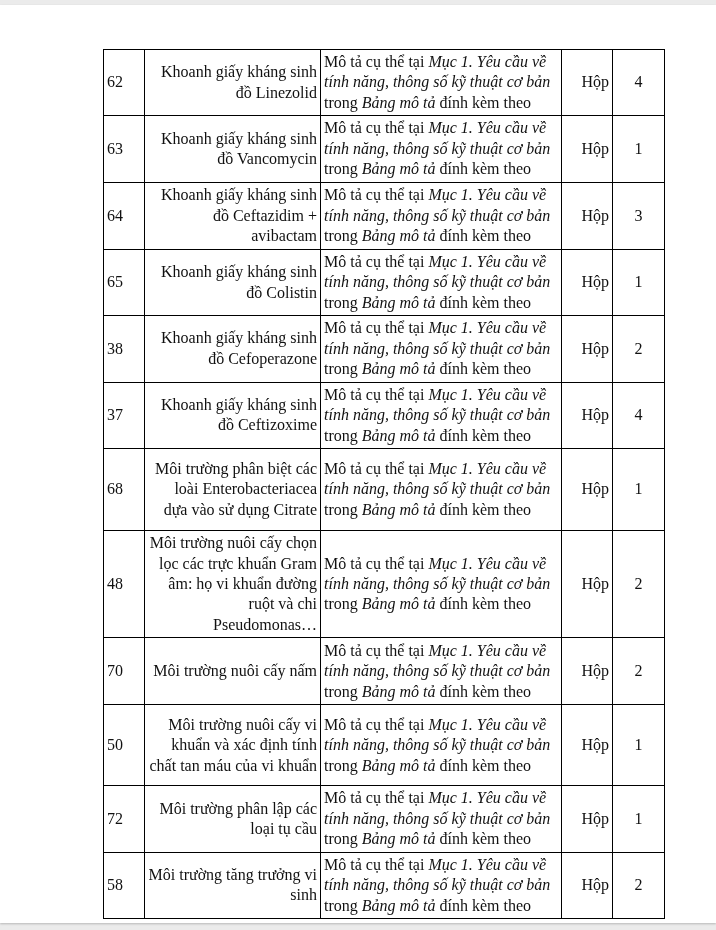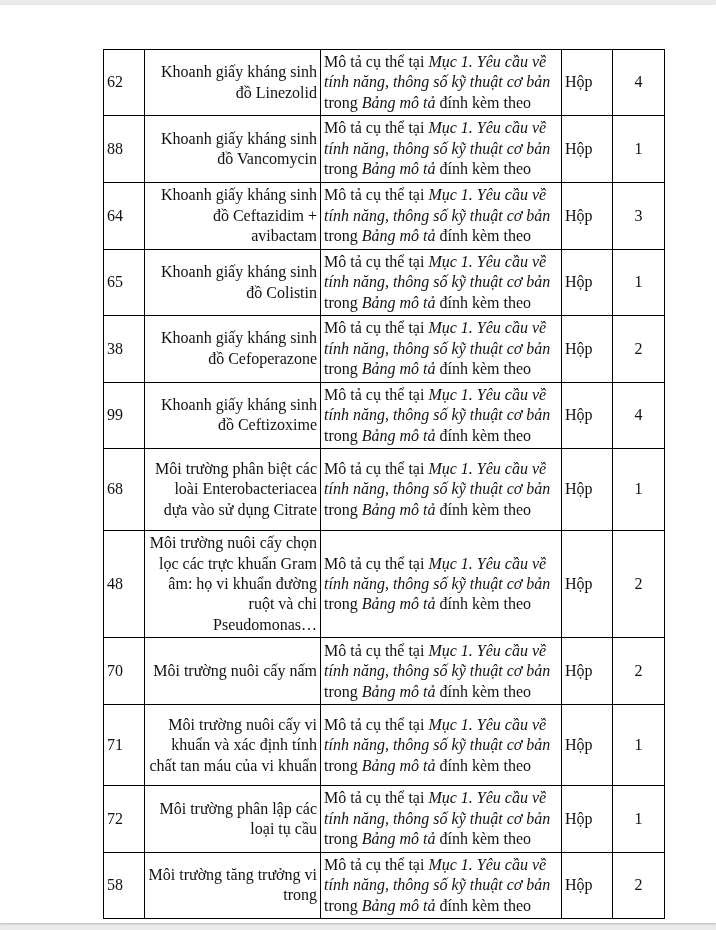--- a/index.html
+++ b/index.html
@@ -36,21 +36,21 @@
   }
   table.items td {
     border: 1px solid #000;
     vertical-align: middle;
     padding: 2px 3px;
     overflow: hidden;
   }
   td.c-no   { text-align: left; }
   td.c-name { text-align: right; padding-left: 6px; padding-right: 4px; }
   td.c-desc { text-align: left; padding-left: 6px; padding-right: 2px; }
-  td.c-unit { text-align: left; }
+  td.c-unit { text-align: right; }
   td.c-qty  { text-align: center; }
   td.c-desc em { font-style: italic; }
 
   
   tbody tr:nth-child(1)  { height: 58px; }
   tbody tr:nth-child(2)  { height: 65px; }
   tbody tr:nth-child(3)  { height: 67px; }
   tbody tr:nth-child(4)  { height: 65px; }
   tbody tr:nth-child(5)  { height: 65px; }
   tbody tr:nth-child(6)  { height: 65px; }
@@ -76,21 +76,21 @@
     <tbody>
   <tr>
     <td class="c-no">62</td>
     <td class="c-name">Khoanh giấy kháng sinh đồ Linezolid</td>
     <td class="c-desc"><span>Mô tả cụ thể tại </span><em>Mục 1. Yêu cầu về tính năng, thông số kỹ thuật cơ bản</em><span> trong </span><em>Bảng mô tả</em><span> đính kèm theo</span></td>
     <td class="c-unit">Hộp</td>
     <td class="c-qty">4</td>
   </tr>
 
   <tr>
-    <td class="c-no">88</td>
+    <td class="c-no">63</td>
     <td class="c-name">Khoanh giấy kháng sinh đồ Vancomycin</td>
     <td class="c-desc"><span>Mô tả cụ thể tại </span><em>Mục 1. Yêu cầu về tính năng, thông số kỹ thuật cơ bản</em><span> trong </span><em>Bảng mô tả</em><span> đính kèm theo</span></td>
     <td class="c-unit">Hộp</td>
     <td class="c-qty">1</td>
   </tr>
 
   <tr>
     <td class="c-no">64</td>
     <td class="c-name">Khoanh giấy kháng sinh đồ Ceftazidim + avibactam</td>
     <td class="c-desc"><span>Mô tả cụ thể tại </span><em>Mục 1. Yêu cầu về tính năng, thông số kỹ thuật cơ bản</em><span> trong </span><em>Bảng mô tả</em><span> đính kèm theo</span></td>
@@ -108,21 +108,21 @@
 
   <tr>
     <td class="c-no">38</td>
     <td class="c-name">Khoanh giấy kháng sinh đồ Cefoperazone</td>
     <td class="c-desc"><span>Mô tả cụ thể tại </span><em>Mục 1. Yêu cầu về tính năng, thông số kỹ thuật cơ bản</em><span> trong </span><em>Bảng mô tả</em><span> đính kèm theo</span></td>
     <td class="c-unit">Hộp</td>
     <td class="c-qty">2</td>
   </tr>
 
   <tr>
-    <td class="c-no">99</td>
+    <td class="c-no">37</td>
     <td class="c-name">Khoanh giấy kháng sinh đồ Ceftizoxime</td>
     <td class="c-desc"><span>Mô tả cụ thể tại </span><em>Mục 1. Yêu cầu về tính năng, thông số kỹ thuật cơ bản</em><span> trong </span><em>Bảng mô tả</em><span> đính kèm theo</span></td>
     <td class="c-unit">Hộp</td>
     <td class="c-qty">4</td>
   </tr>
 
   <tr>
     <td class="c-no">68</td>
     <td class="c-name">Môi trường phân biệt các loài Enterobacteriacea dựa vào sử dụng Citrate</td>
     <td class="c-desc"><span>Mô tả cụ thể tại </span><em>Mục 1. Yêu cầu về tính năng, thông số kỹ thuật cơ bản</em><span> trong </span><em>Bảng mô tả</em><span> đính kèm theo</span></td>
@@ -140,37 +140,37 @@
 
   <tr>
     <td class="c-no">70</td>
     <td class="c-name">Môi trường nuôi cấy nấm</td>
     <td class="c-desc"><span>Mô tả cụ thể tại </span><em>Mục 1. Yêu cầu về tính năng, thông số kỹ thuật cơ bản</em><span> trong </span><em>Bảng mô tả</em><span> đính kèm theo</span></td>
     <td class="c-unit">Hộp</td>
     <td class="c-qty">2</td>
   </tr>
 
   <tr>
-    <td class="c-no">71</td>
+    <td class="c-no">50</td>
     <td class="c-name">Môi trường nuôi cấy vi khuẩn và xác định tính chất tan máu của vi khuẩn</td>
     <td class="c-desc"><span>Mô tả cụ thể tại </span><em>Mục 1. Yêu cầu về tính năng, thông số kỹ thuật cơ bản</em><span> trong </span><em>Bảng mô tả</em><span> đính kèm theo</span></td>
     <td class="c-unit">Hộp</td>
     <td class="c-qty">1</td>
   </tr>
 
   <tr>
     <td class="c-no">72</td>
     <td class="c-name">Môi trường phân lập các loại tụ cầu</td>
     <td class="c-desc"><span>Mô tả cụ thể tại </span><em>Mục 1. Yêu cầu về tính năng, thông số kỹ thuật cơ bản</em><span> trong </span><em>Bảng mô tả</em><span> đính kèm theo</span></td>
     <td class="c-unit">Hộp</td>
     <td class="c-qty">1</td>
   </tr>
 
   <tr>
     <td class="c-no">58</td>
-    <td class="c-name">Môi trường tăng trưởng vi trong</td>
+    <td class="c-name">Môi trường tăng trưởng vi sinh</td>
     <td class="c-desc"><span>Mô tả cụ thể tại </span><em>Mục 1. Yêu cầu về tính năng, thông số kỹ thuật cơ bản</em><span> trong </span><em>Bảng mô tả</em><span> đính kèm theo</span></td>
     <td class="c-unit">Hộp</td>
     <td class="c-qty">2</td>
   </tr>
 </tbody>
   </table>
 </div>
 
 </body></html>

